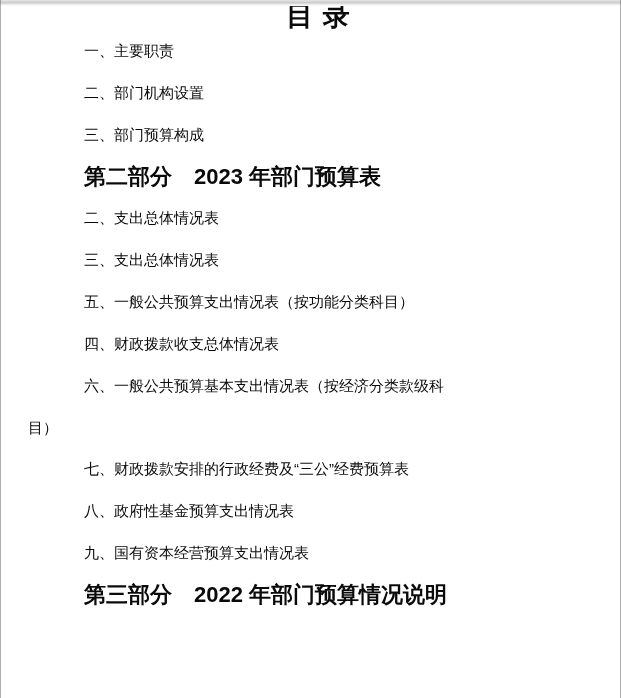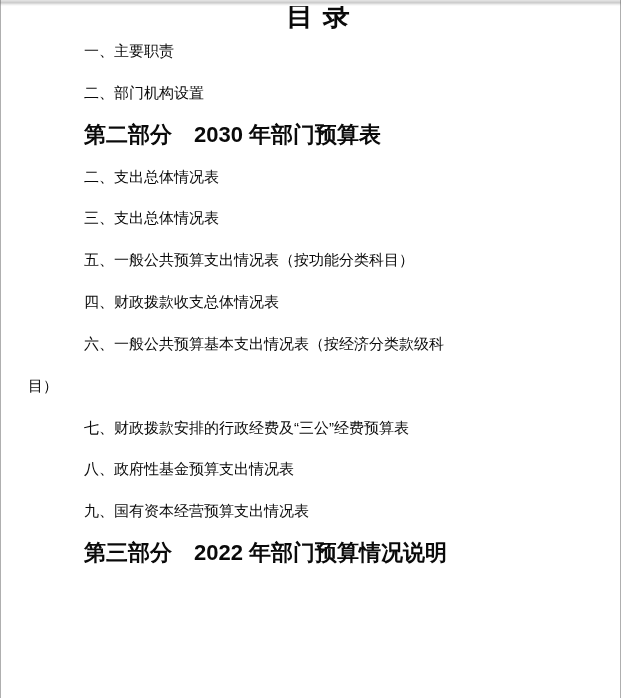--- a/index.html
+++ b/index.html
@@ -79,21 +79,22 @@
 
 <div class="edge-top"></div>
 <div class="edge-left"></div>
 <div class="edge-right"></div>
 
 <div class="doc-title">目 录</div>
 
 <div class="toc">
   <div class="toc-line indent">一、主要职责</div>
   <div class="toc-line indent">二、部门机构设置</div>
-  <div class="toc-line heading indent">第二部分　2030 年部门预算表</div>
+  <div class="toc-line indent">三、部门预算构成</div>
+  <div class="toc-line heading indent">第二部分　2023 年部门预算表</div>
   <div class="toc-line indent">二、支出总体情况表</div>
   <div class="toc-line indent">三、支出总体情况表</div>
   <div class="toc-line indent">五、一般公共预算支出情况表（按功能分类科目）</div>
   <div class="toc-line indent">四、财政拨款收支总体情况表</div>
   <div class="toc-line indent">六、一般公共预算基本支出情况表（按经济分类款级科</div>
   <div class="toc-line wrap">目）</div>
   <div class="toc-line indent">七、财政拨款安排的行政经费及“三公”经费预算表</div>
   <div class="toc-line indent">八、政府性基金预算支出情况表</div>
   <div class="toc-line indent">九、国有资本经营预算支出情况表</div>
   <div class="toc-line heading indent">第三部分　2022 年部门预算情况说明</div>

